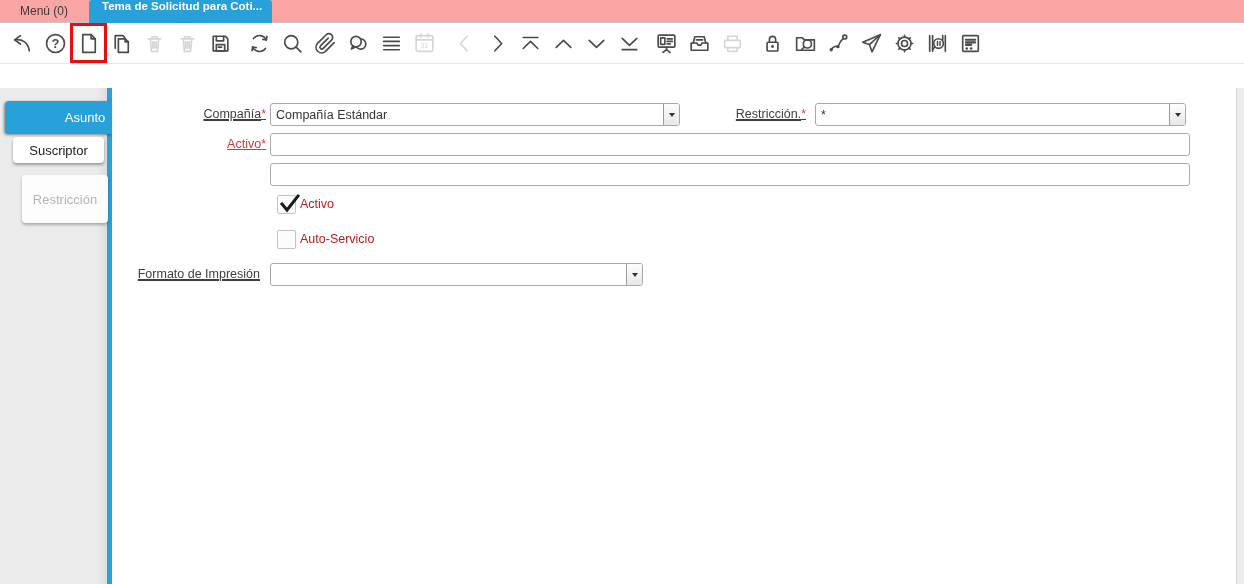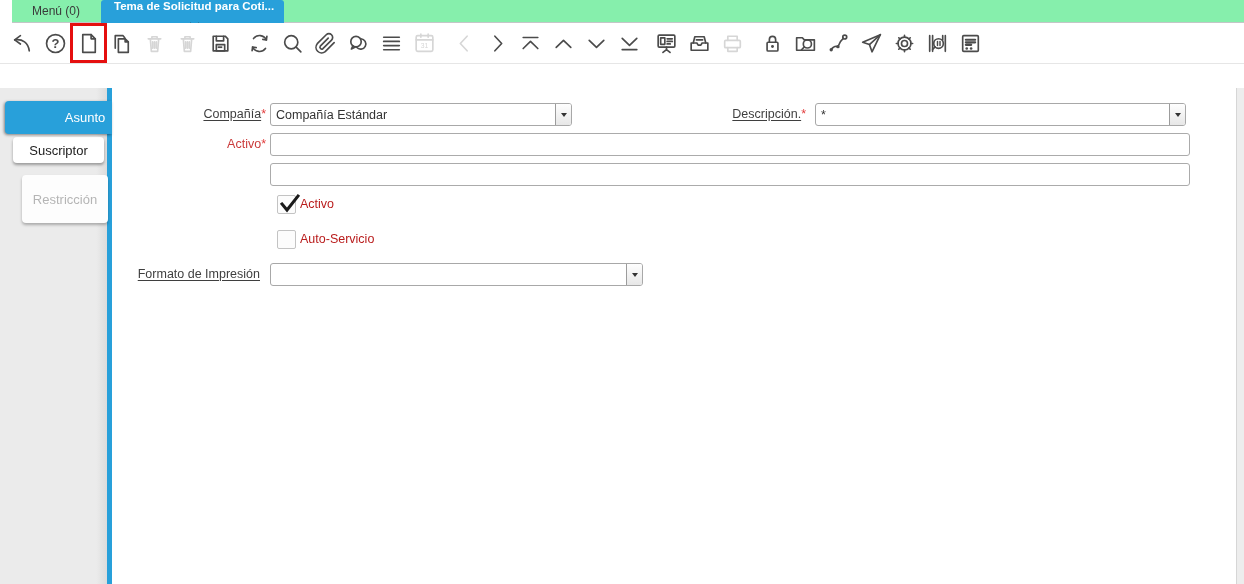--- a/index.html
+++ b/index.html
@@ -2,22 +2,22 @@
 <html><head>
 <meta charset="utf-8">
 <style>
   html,body{margin:0;padding:0;}
   body{
     width:1244px;height:584px;position:relative;overflow:hidden;
     background:#ffffff;font-family:"Liberation Sans",sans-serif;
     -webkit-font-smoothing:antialiased;
   }
   
-  .tabbar{position:absolute;top:0;left:12px;right:0;height:22px;
-    background:#86efac;border-bottom:1px solid #c3c6c7;display:flex;align-items:stretch;}
+  .tabbar{position:absolute;top:0;left:0;right:0;height:22px;
+    background:#fca5a5;border-bottom:1px solid #c3c6c7;display:flex;align-items:stretch;}
   .tab-menu{margin-left:3px;padding:0 17px;display:flex;align-items:center;
     font-size:12px;color:#3a3a3a;cursor:pointer;}
   .tab-active{margin-left:4px;padding:0 10px 0 13px;display:flex;align-items:center;gap:9px;
     background:#28a0da;color:#fff;font-size:11.5px;font-weight:bold;
     border-radius:3px 3px 0 0;height:23px;cursor:pointer;flex-direction:column;}
   .tab-close{display:flex;align-items:center;cursor:pointer;}
   
   .toolbar{position:absolute;top:23px;left:0;right:0;height:40px;background:#fff;
     border-bottom:1px solid #e6e6e6;display:flex;align-items:center;padding-left:6px;}
   .tbtn{width:33px;height:36px;display:flex;align-items:center;justify-content:center;
@@ -38,21 +38,21 @@
   .stab-active{left:5px;width:107px;top:13px;height:33px;background:#28a0da;color:#fff;
     border-radius:4px 0 0 4px;justify-content:center;padding-left:53px;box-sizing:border-box;
     box-shadow:-1px 1px 3px rgba(0,0,0,.45);z-index:3;}
   .stab-normal{left:13px;width:91px;top:49px;height:26px;background:#ffffff;color:#222;
     border-radius:4px;justify-content:center;
     box-shadow:0 2px 3px rgba(0,0,0,.35);z-index:2;}
   .stab-disabled{left:22px;width:86px;top:87px;height:48px;background:#fdfdfd;color:#b5b5b5;
     border-radius:4px;justify-content:center;
     box-shadow:0 2px 3px rgba(0,0,0,.28);z-index:1;cursor:default;}
   
-  .flabel{position:absolute;font-size:12.5px;color:#3f3f3f;text-align:right;line-height:23px;}
+  .flabel{position:absolute;font-size:12.5px;color:#3f3f3f;text-align:right;line-height:23px;text-decoration:underline;}
   .flabel .u{text-decoration:underline;text-underline-offset:2px;}
   .req{color:#e23b3b;}
   .red-label{color:#ca3b3b;}
   .red-label .u{text-decoration:none;}
   .combo{position:absolute;height:23px;border:1px solid #a8a8a8;border-radius:3px;
     background:#fff;display:flex;box-sizing:border-box;}
   .combo input{flex:1;min-width:0;border:none;outline:none;padding:0 5px;
     font-size:12.5px;color:#333;font-family:"Liberation Sans",sans-serif;background:transparent;}
   .arrow-btn{width:15px;border-left:1px solid #9c9c9c;border-radius:0 2px 2px 0;
     background:linear-gradient(#fefefe,#e7e7e7);display:flex;align-items:center;
@@ -322,29 +322,29 @@
   <div class="sidebar-bg"></div>
   <div class="accent-strip"></div>
 
   <div class="stab stab-active">Asunto</div>
   <div class="stab stab-normal">Suscriptor</div>
   <div class="stab stab-disabled">Restricción</div>
 
   <div class="flabel" style="left:0;width:266px;top:15px;">
     <span class="u">Compañía</span><span class="req">*</span>
   </div>
-  <div class="combo" style="left:270px;width:302px;top:15px;">
+  <div class="combo" style="left:270px;width:410px;top:15px;">
     <input value="Compañía Estándar" style="">
     <div class="arrow-btn">
       <span class="tri"></span>
     </div>
   </div>
 
   <div class="flabel" style="left:650px;width:156px;top:15px;">
-    <span class="u">Descripción.</span><span class="req">*</span>
+    <span class="u">Restricción.</span><span class="req">*</span>
   </div>
   <div class="combo" style="left:815px;width:371px;top:15px;">
     <input value="*" style="">
     <div class="arrow-btn">
       <span class="tri"></span>
     </div>
   </div>
 
   <div class="flabel red-label" style="left:0;width:266px;top:45px;">
     <span class="u">Activo</span><span class="req">*</span>

